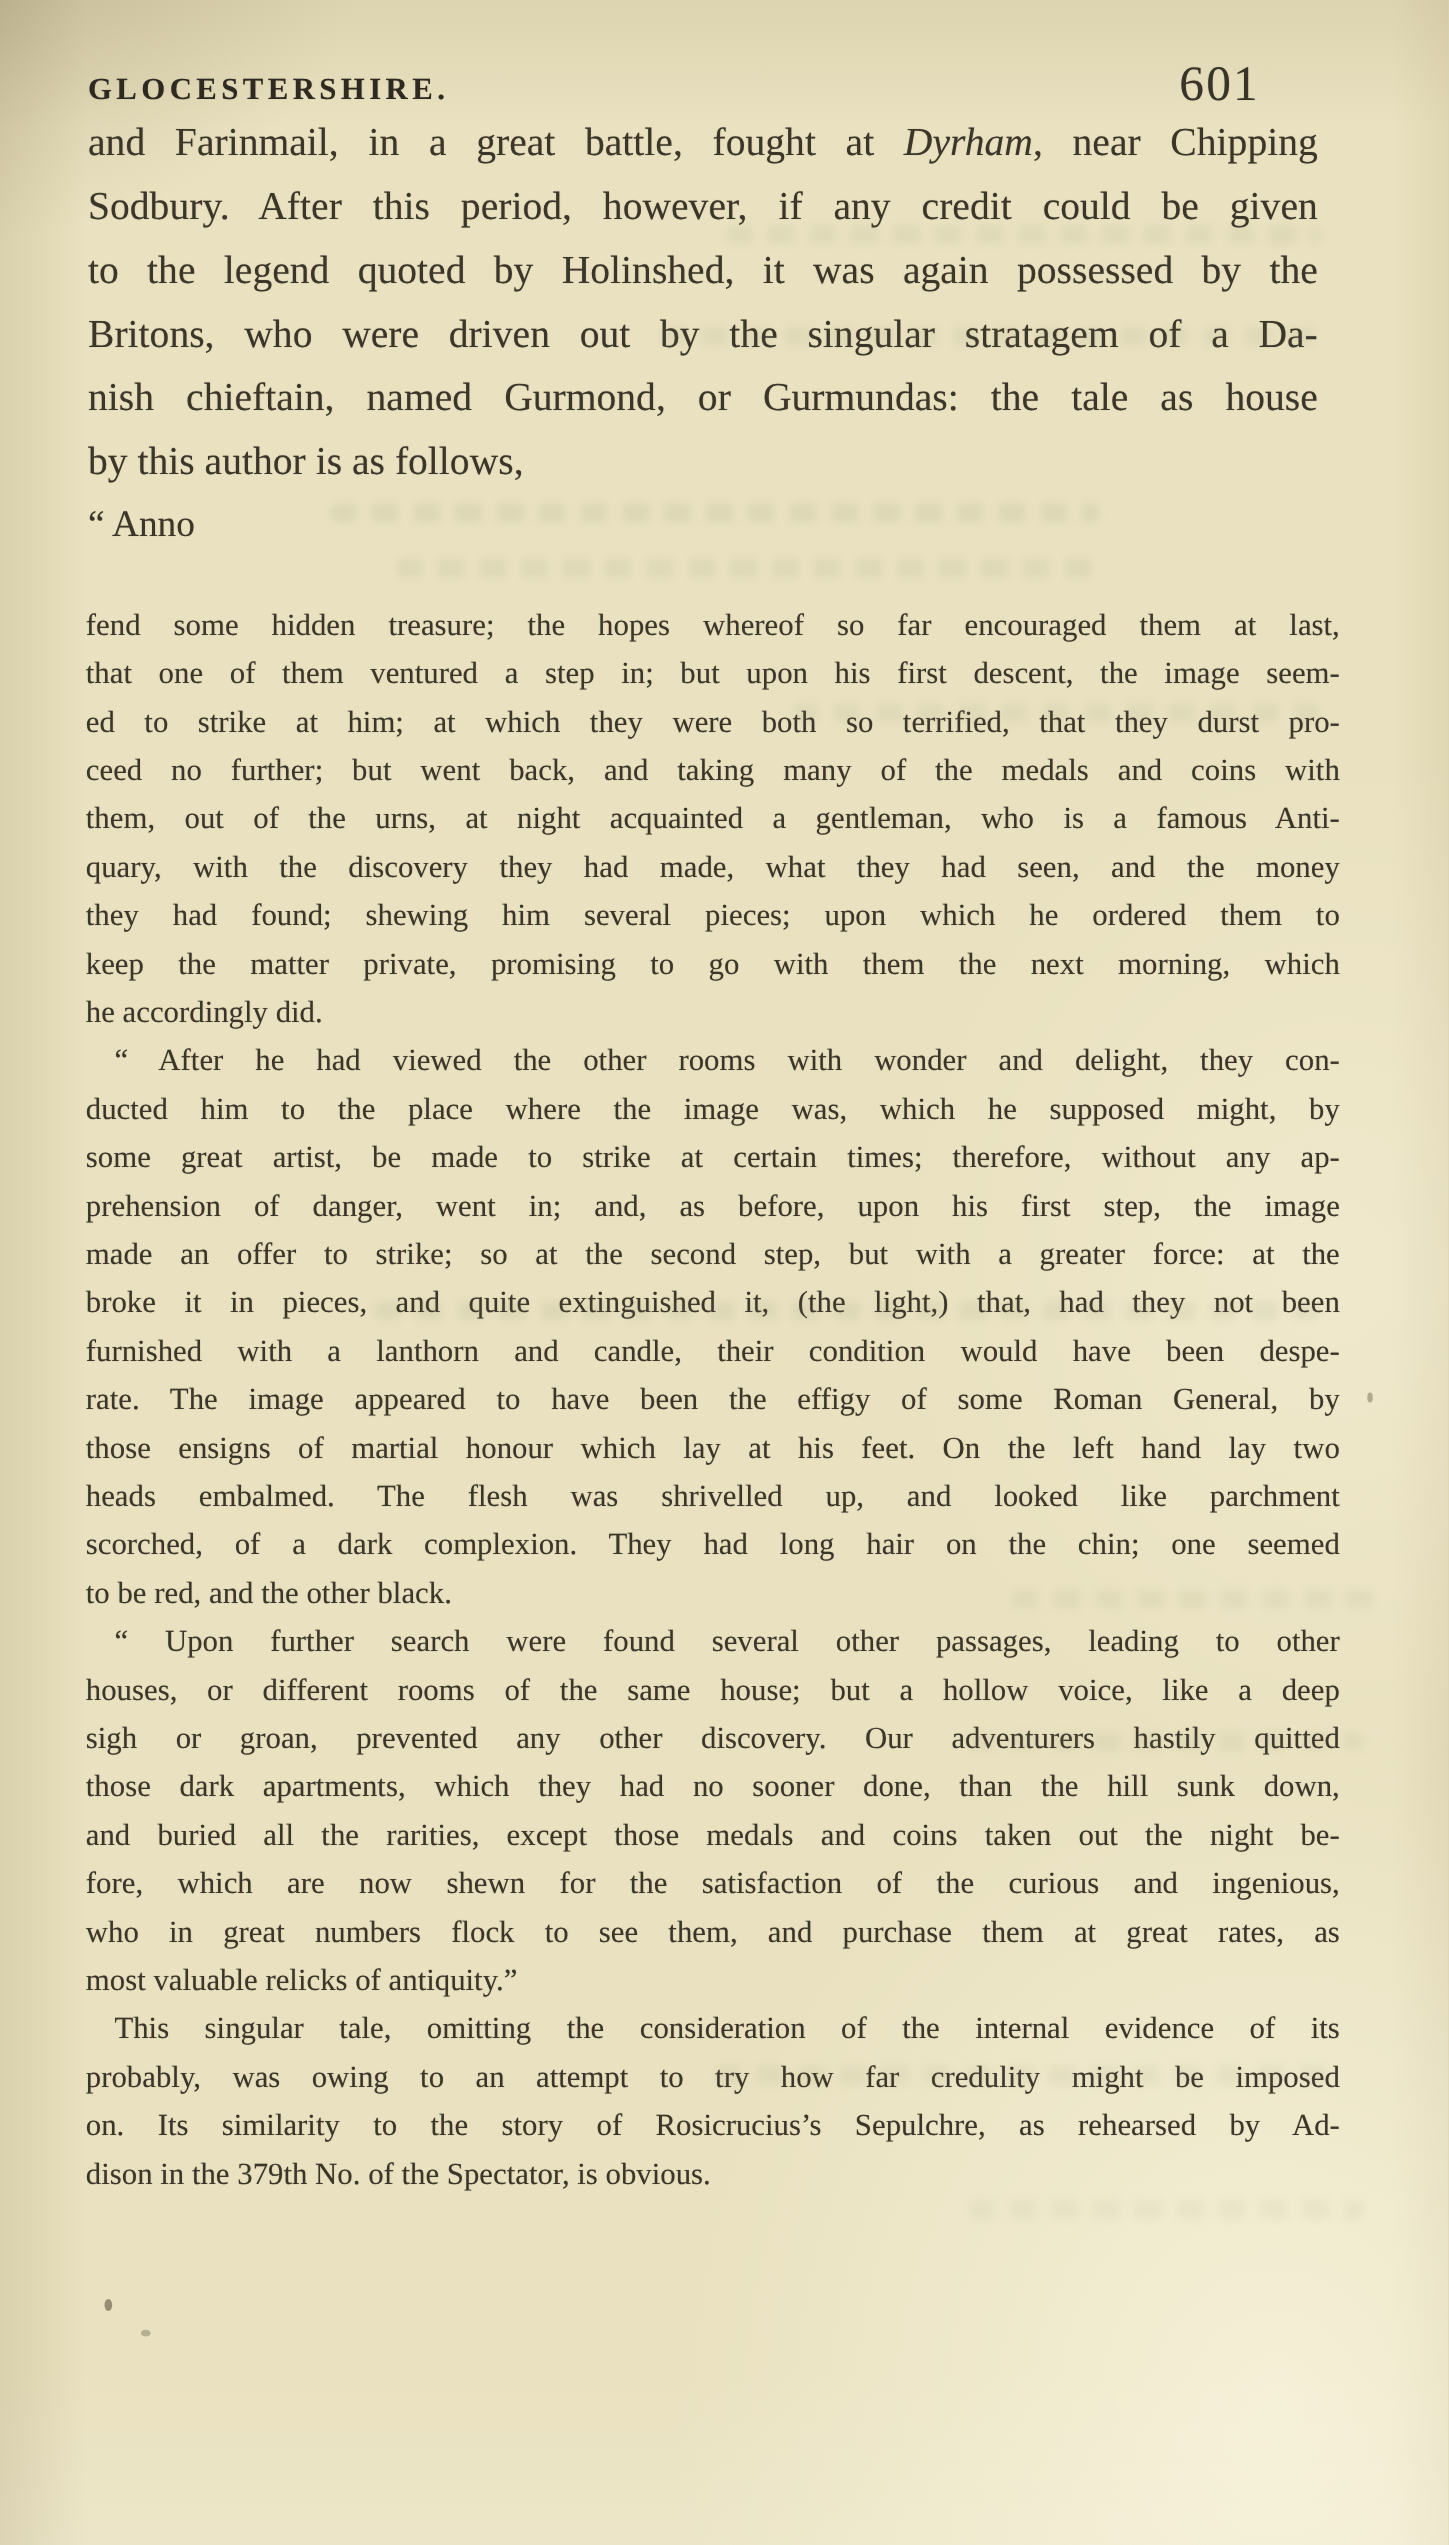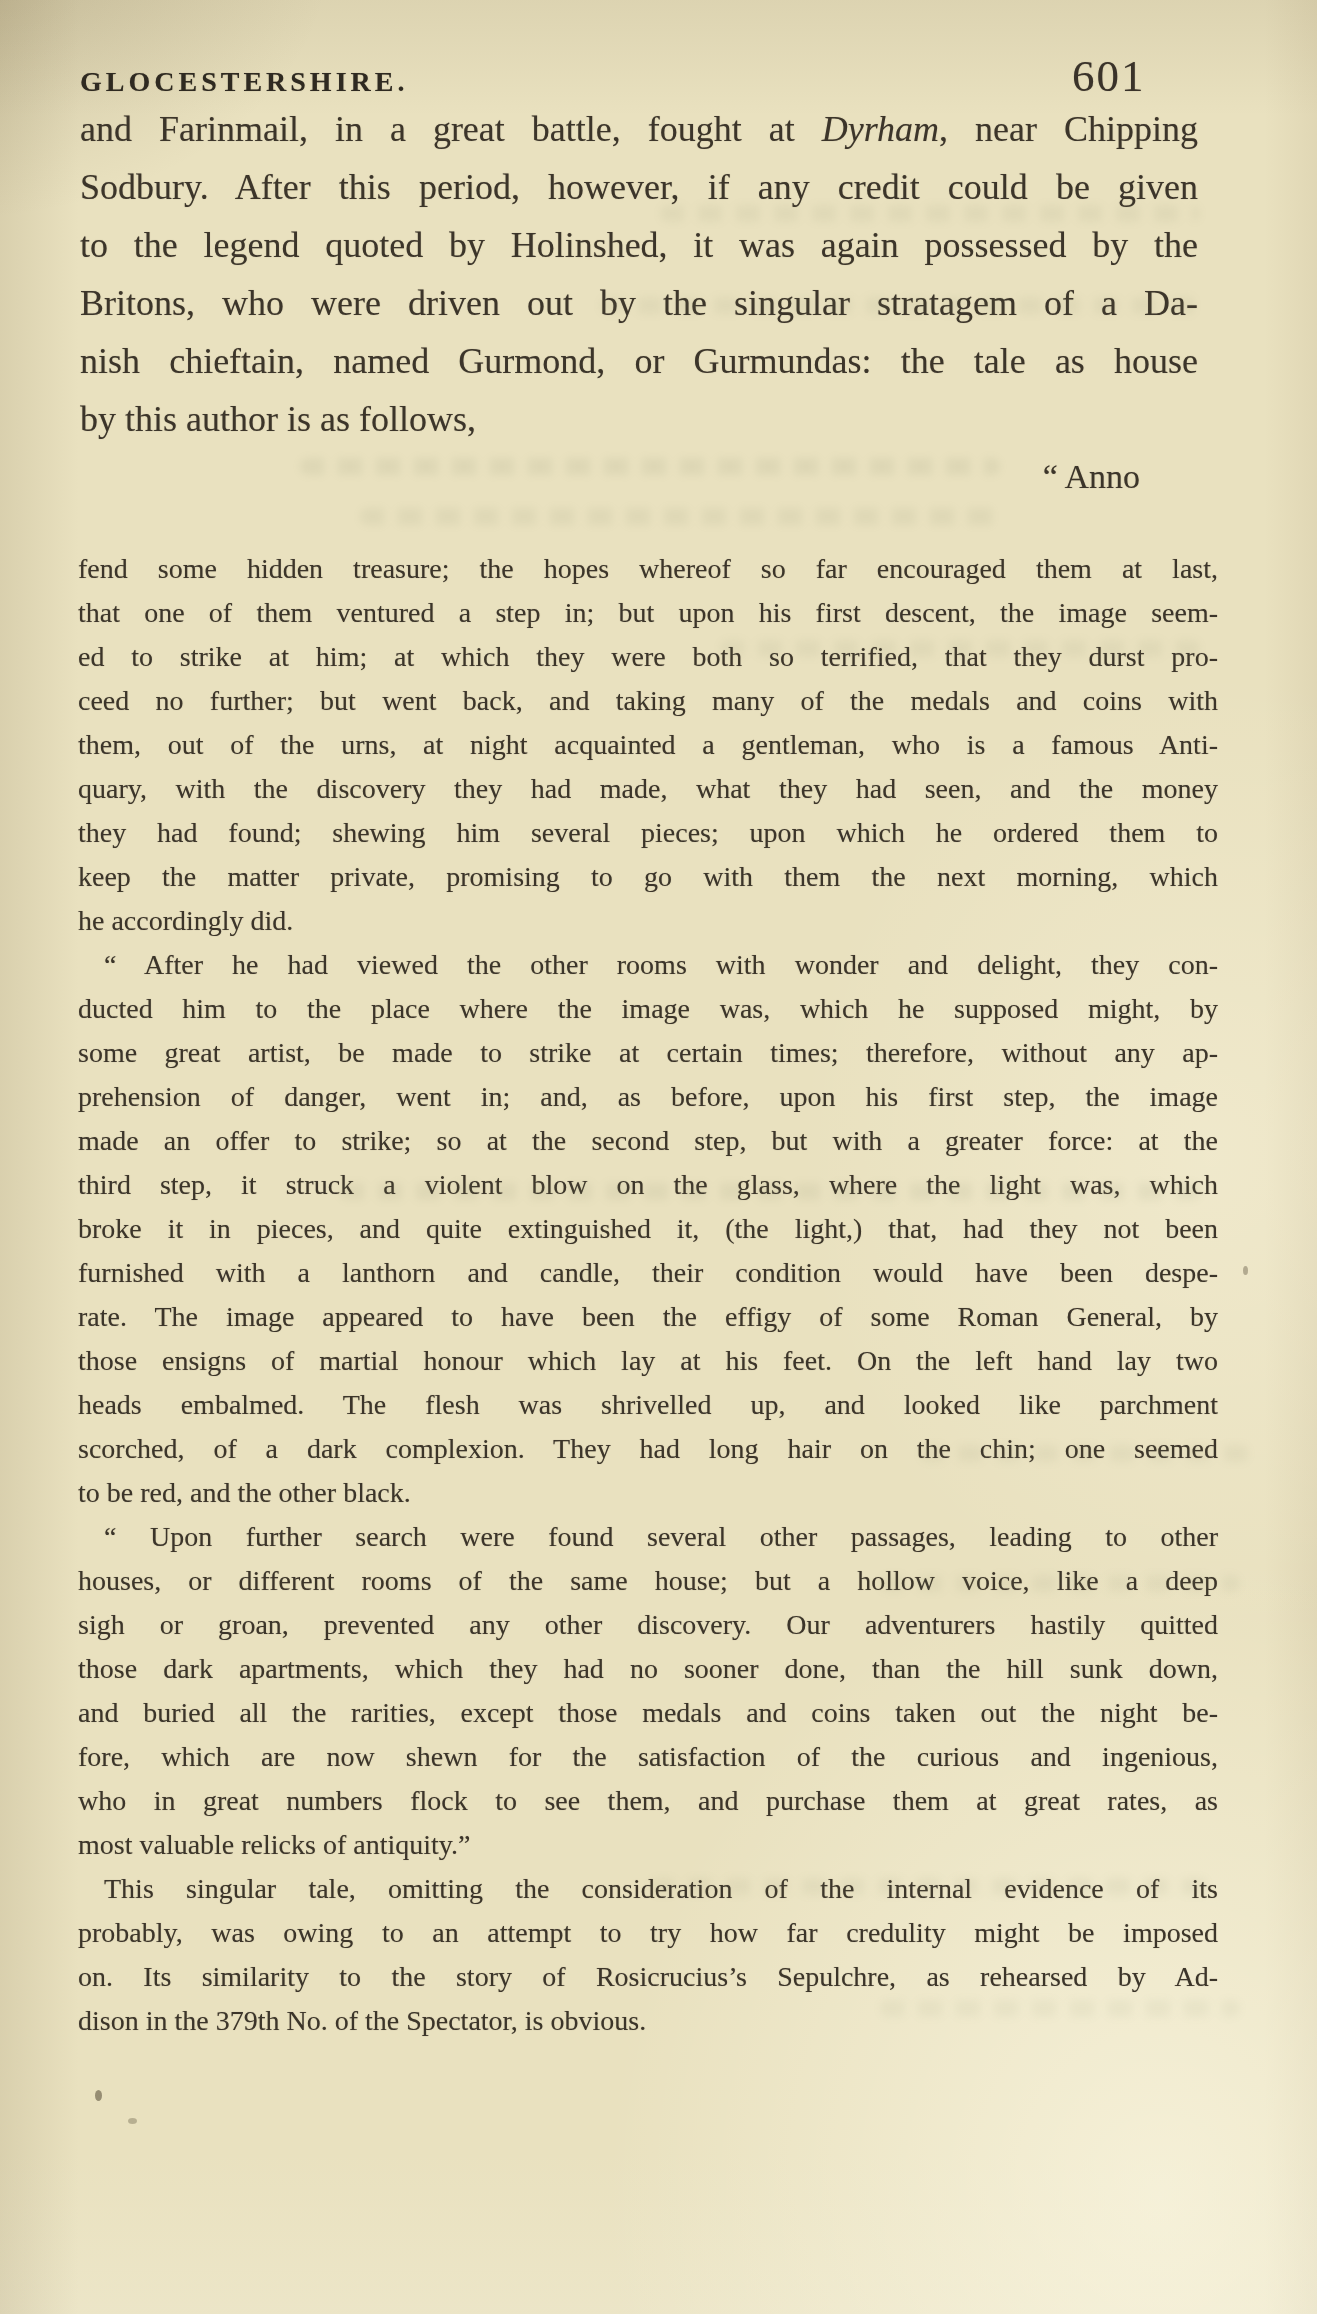--- a/index.html
+++ b/index.html
@@ -29,21 +29,21 @@
   .hdr-num{
     position:absolute;left:1072px;top:50px;
     font-size:45px;color:#3a332a;letter-spacing:2px;text-align:right;
   }
   .intro{
     position:absolute;left:80px;top:100px;width:1118px;
     font-size:36px;line-height:58px;
   }
   .catchword{
     position:absolute;left:80px;top:448px;width:1060px;
-    text-align:right;font-size:34px;line-height:58px;
+    font-size:34px;line-height:58px;
   }
   .small{
     position:absolute;left:78px;top:547px;width:1140px;
     font-size:28px;line-height:44px;
   }
   .ln{text-align:justify;text-align-last:justify;}
   .end{text-align-last:left;}
   .ind{text-indent:26px;}
   .it{font-style:italic;}
   .ghost{
@@ -80,21 +80,20 @@
     <div class="ln">them, out of the urns, at night acquainted a gentleman, who is a famous Anti-</div>
     <div class="ln">quary, with the discovery they had made, what they had seen, and the money</div>
     <div class="ln">they had found; shewing him several pieces; upon which he ordered them to</div>
     <div class="ln">keep the matter private, promising to go with them the next morning, which</div>
     <div class="ln end">he accordingly did.</div>
     <div class="ln ind">“ After he had viewed the other rooms with wonder and delight, they con-</div>
     <div class="ln">ducted him to the place where the image was, which he supposed might, by</div>
     <div class="ln">some great artist, be made to strike at certain times; therefore, without any ap-</div>
     <div class="ln">prehension of danger, went in; and, as before, upon his first step, the image</div>
     <div class="ln">made an offer to strike; so at the second step, but with a greater force: at the</div>
-    <div class="ln">third step, it struck a violent blow on the glass, where the light was, which</div>
     <div class="ln">broke it in pieces, and quite extinguished it, (the light,) that, had they not been</div>
     <div class="ln">furnished with a lanthorn and candle, their condition would have been despe-</div>
     <div class="ln">rate.  The image appeared to have been the effigy of some Roman General, by</div>
     <div class="ln">those ensigns of martial honour which lay at his feet.  On the left hand lay two</div>
     <div class="ln">heads embalmed.  The flesh was shrivelled up, and looked like parchment</div>
     <div class="ln">scorched, of a dark complexion.  They had long hair on the chin; one seemed</div>
     <div class="ln end">to be red, and the other black.</div>
     <div class="ln ind">“ Upon further search were found several other passages, leading to other</div>
     <div class="ln">houses, or different rooms of the same house; but a hollow voice, like a deep</div>
     <div class="ln">sigh or groan, prevented any other discovery.  Our adventurers hastily quitted</div>

